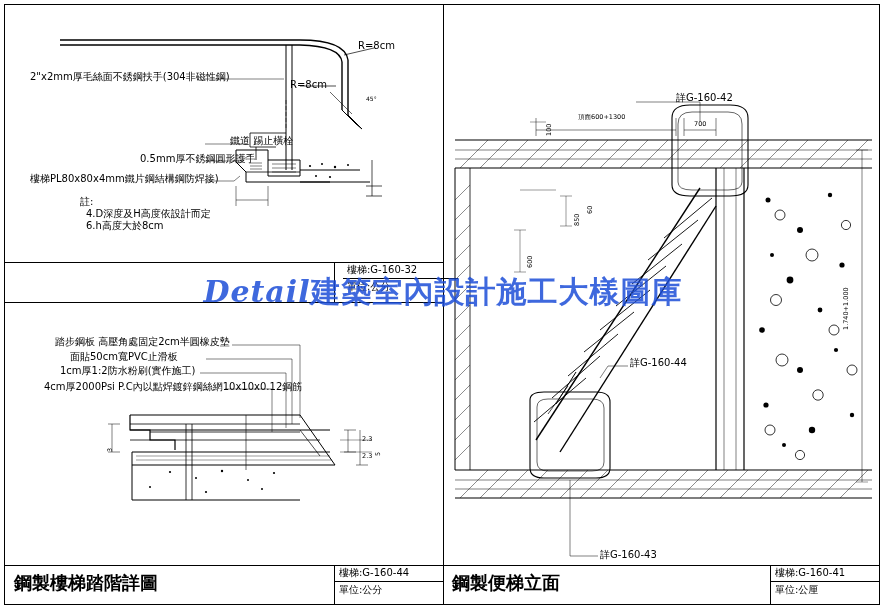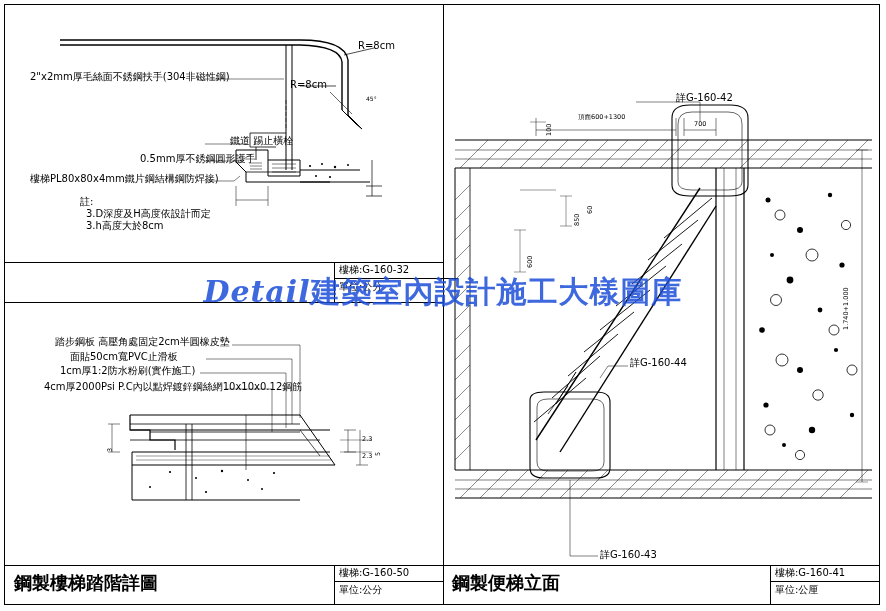--- a/index.html
+++ b/index.html
@@ -101,25 +101,25 @@
     </g>
   </svg>
 
   <div class="lbl" style="left:30px;top:72px;">2"x2mm厚毛絲面不銹鋼扶手(304非磁性鋼)</div>
   <div class="lbl" style="left:358px;top:41px;">R=8cm</div>
   <div class="lbl" style="left:290px;top:80px;">R=8cm</div>
   <div class="lbl" style="left:230px;top:136px;text-align:center;">鐵道 踢止橫栓</div>
   <div class="lbl" style="left:140px;top:154px;">0.5mm厚不銹鋼圓形護手</div>
   <div class="lbl" style="left:30px;top:174px;">樓梯PL80x80x4mm鐵片鋼結構鋼防焊接)</div>
   <div class="lbl" style="left:80px;top:197px;">註:</div>
-  <div class="lbl" style="left:86px;top:209px;">3.D深度及H高度依設計而定</div>
-  <div class="lbl" style="left:86px;top:221px;">3.h高度大於8cm</div>
+  <div class="lbl" style="left:86px;top:209px;">4.D深度及H高度依設計而定</div>
+  <div class="lbl" style="left:86px;top:221px;">6.h高度大於8cm</div>
   <div class="lbl" style="left:366px;top:94px;font-size:6px;">45°</div>
 
-  <div class="code-box" style="left:334px;top:262px;width:124px;height:40px;">
+  <div class="code-box" style="left:334px;top:262px;width:124px;height:40px;padding-left:8px;">
     <div class="code-line top">樓梯:G-160-32</div>
     <div class="code-line">單位:公分</div>
   </div>
 
   <svg width="886" height="611">
     <g stroke="#000" fill="none" stroke-width="1">
 
       <path d="M130 415 L300 415" stroke-width="1.2"></path>
       <path d="M130 415 L130 430 L150 430 L150 440 L175 440 L175 450" stroke-width="1.2"></path>
       <path d="M130 424 L300 424" stroke-width=".8"></path>
@@ -175,21 +175,21 @@
   <div class="lbl" style="left:44px;top:382px;">4cm厚2000Psi P.C內以點焊鍍鋅鋼絲網10x10x0.12鋼筋</div>
   <div class="lbl sm rot" style="left:106px;top:452px;transform:rotate(-90deg);">3</div>
   <div class="lbl sm" style="left:362px;top:435px;">2.3</div>
   <div class="lbl sm" style="left:362px;top:452px;">2.3</div>
   <div class="lbl sm rot" style="left:374px;top:456px;transform:rotate(-90deg);">5</div>
 
   <div class="title-block" style="left:14px;top:572px;width:300px;height:28px;">
     <div class="title-text">鋼製樓梯踏階詳圖</div>
   </div>
   <div class="code-box" style="left:334px;top:565px;width:110px;height:40px;">
-    <div class="code-line top">樓梯:G-160-50</div>
+    <div class="code-line top">樓梯:G-160-44</div>
     <div class="code-line">單位:公分</div>
   </div>
 
   <svg width="886" height="611">
     <g stroke="#000" fill="none" stroke-width="1">
 
       <path d="M455 140 L872 140" stroke-width="1.2"></path>
       <path d="M455 168 L872 168" stroke-width="1.2"></path>
       <path d="M455 150 L872 150" stroke-width=".5"></path>
       <path d="M455 159 L872 159" stroke-width=".5"></path>

